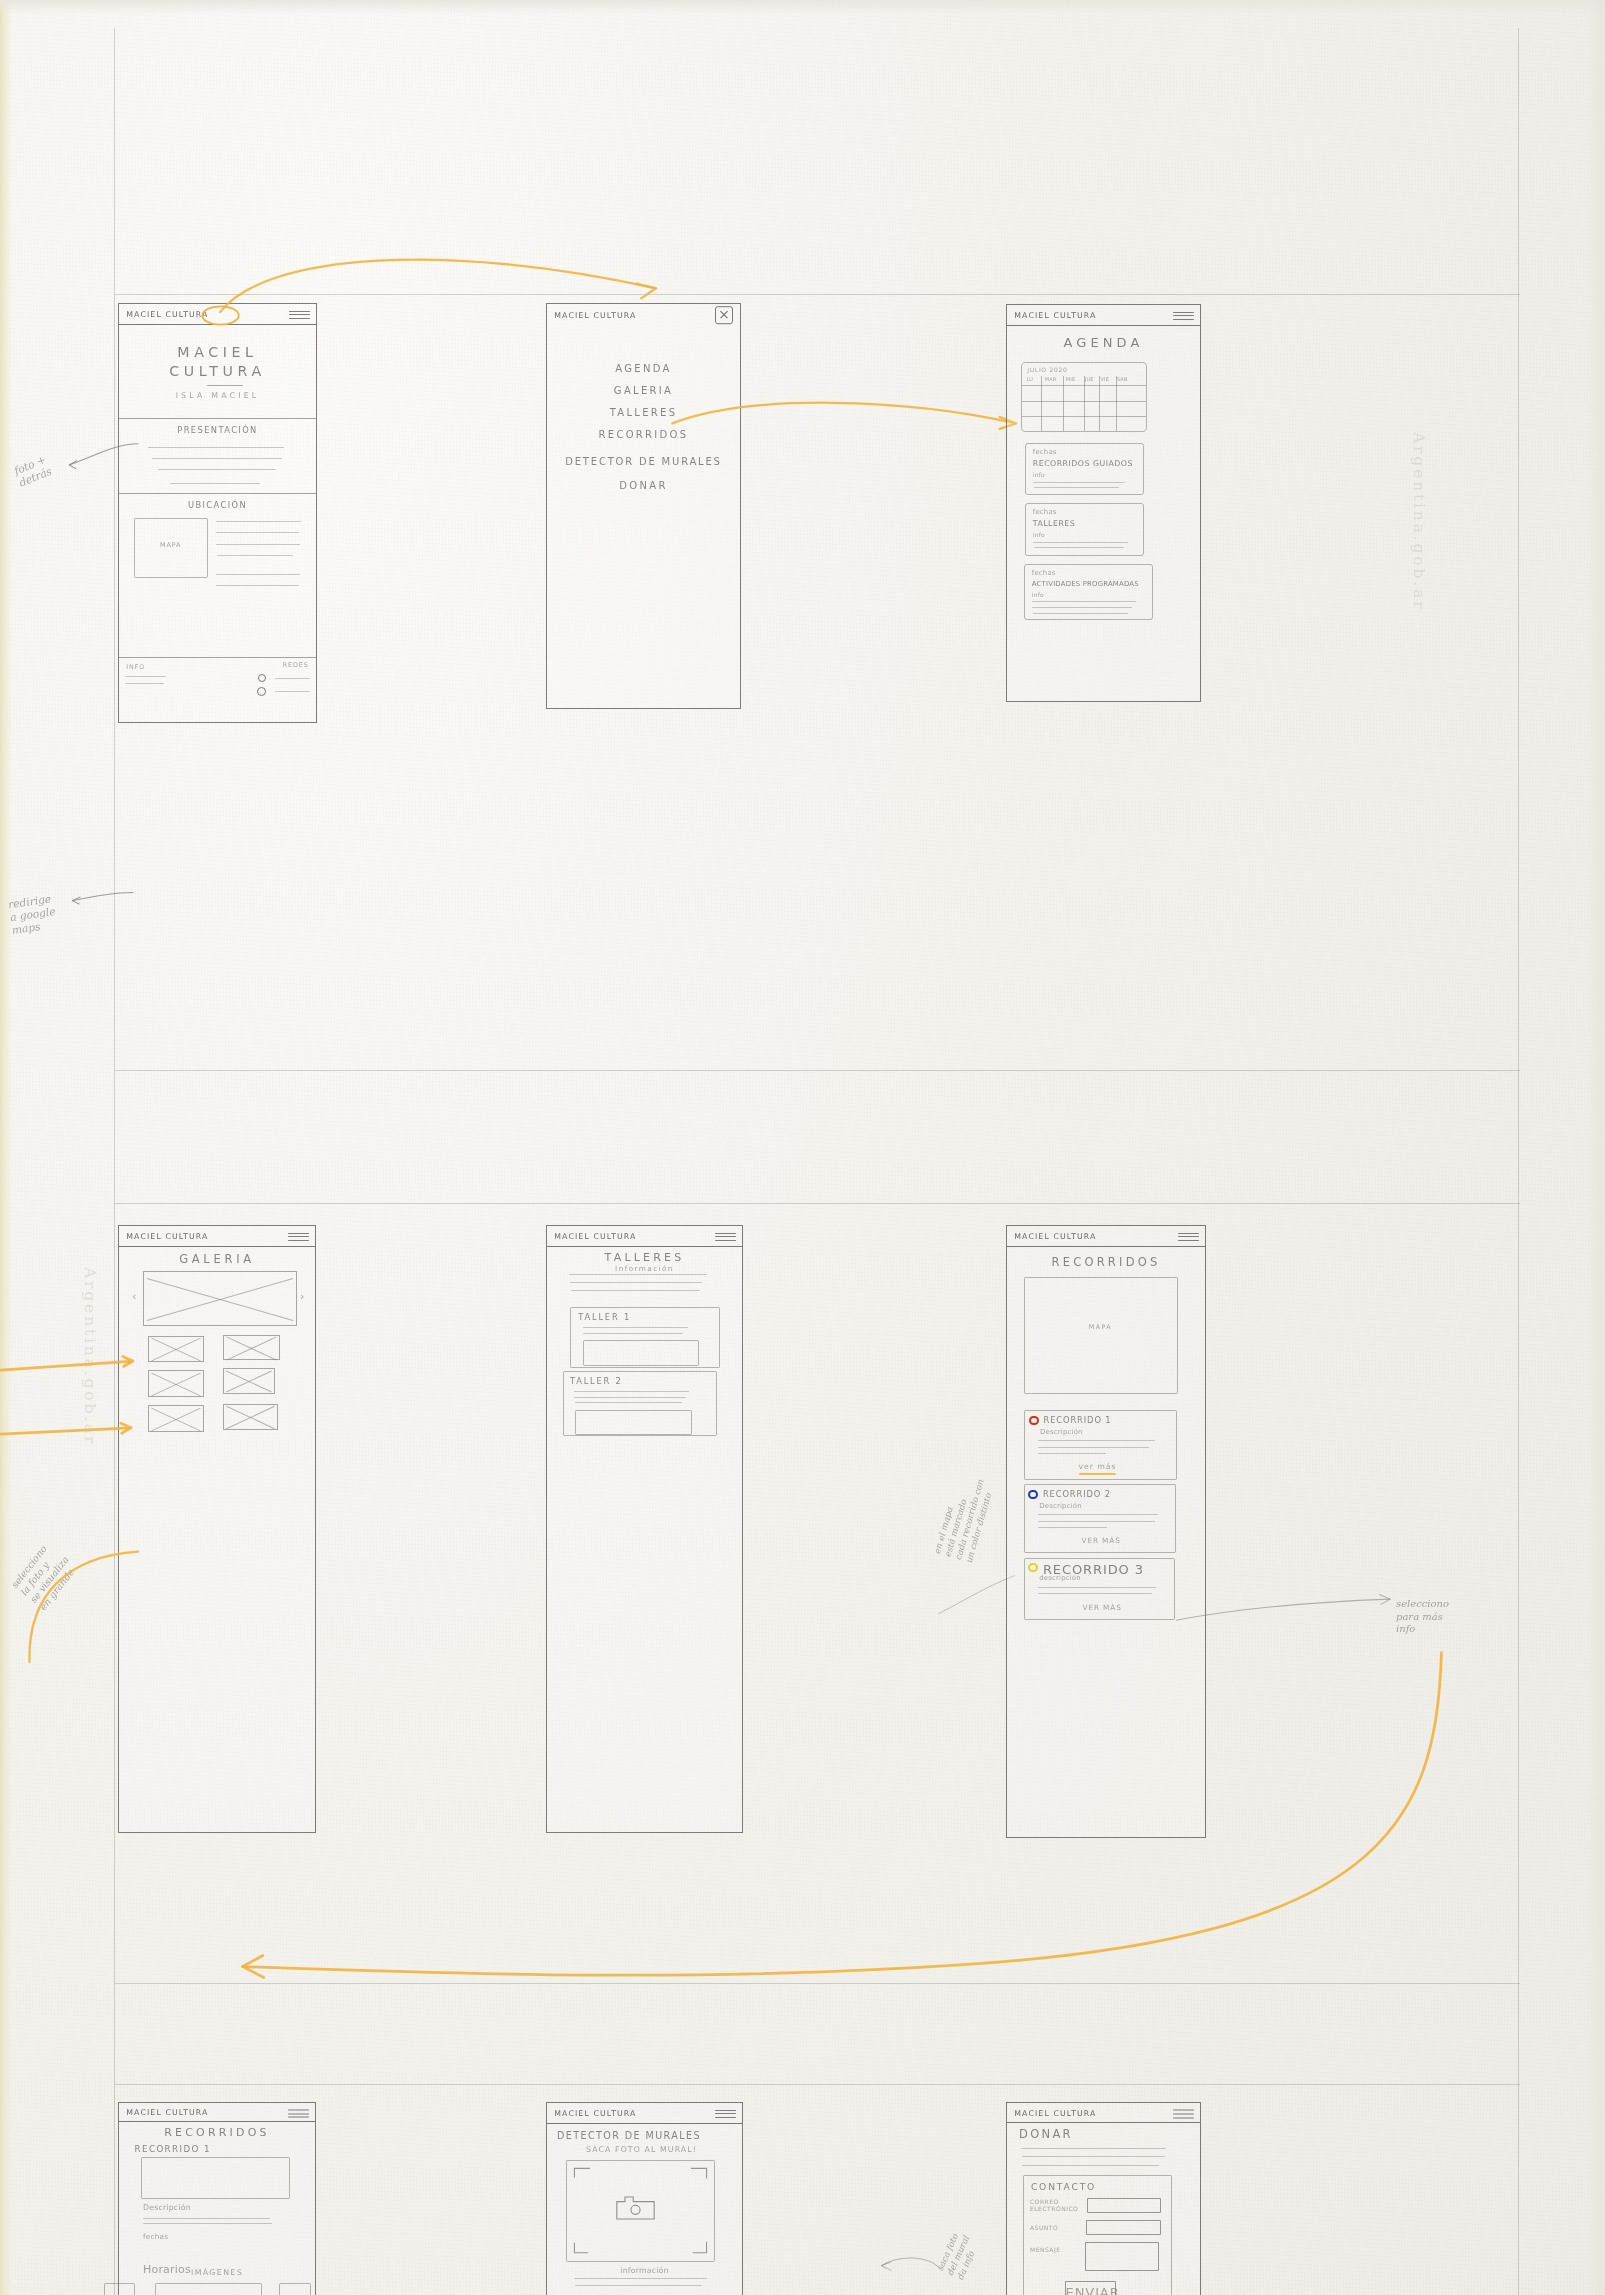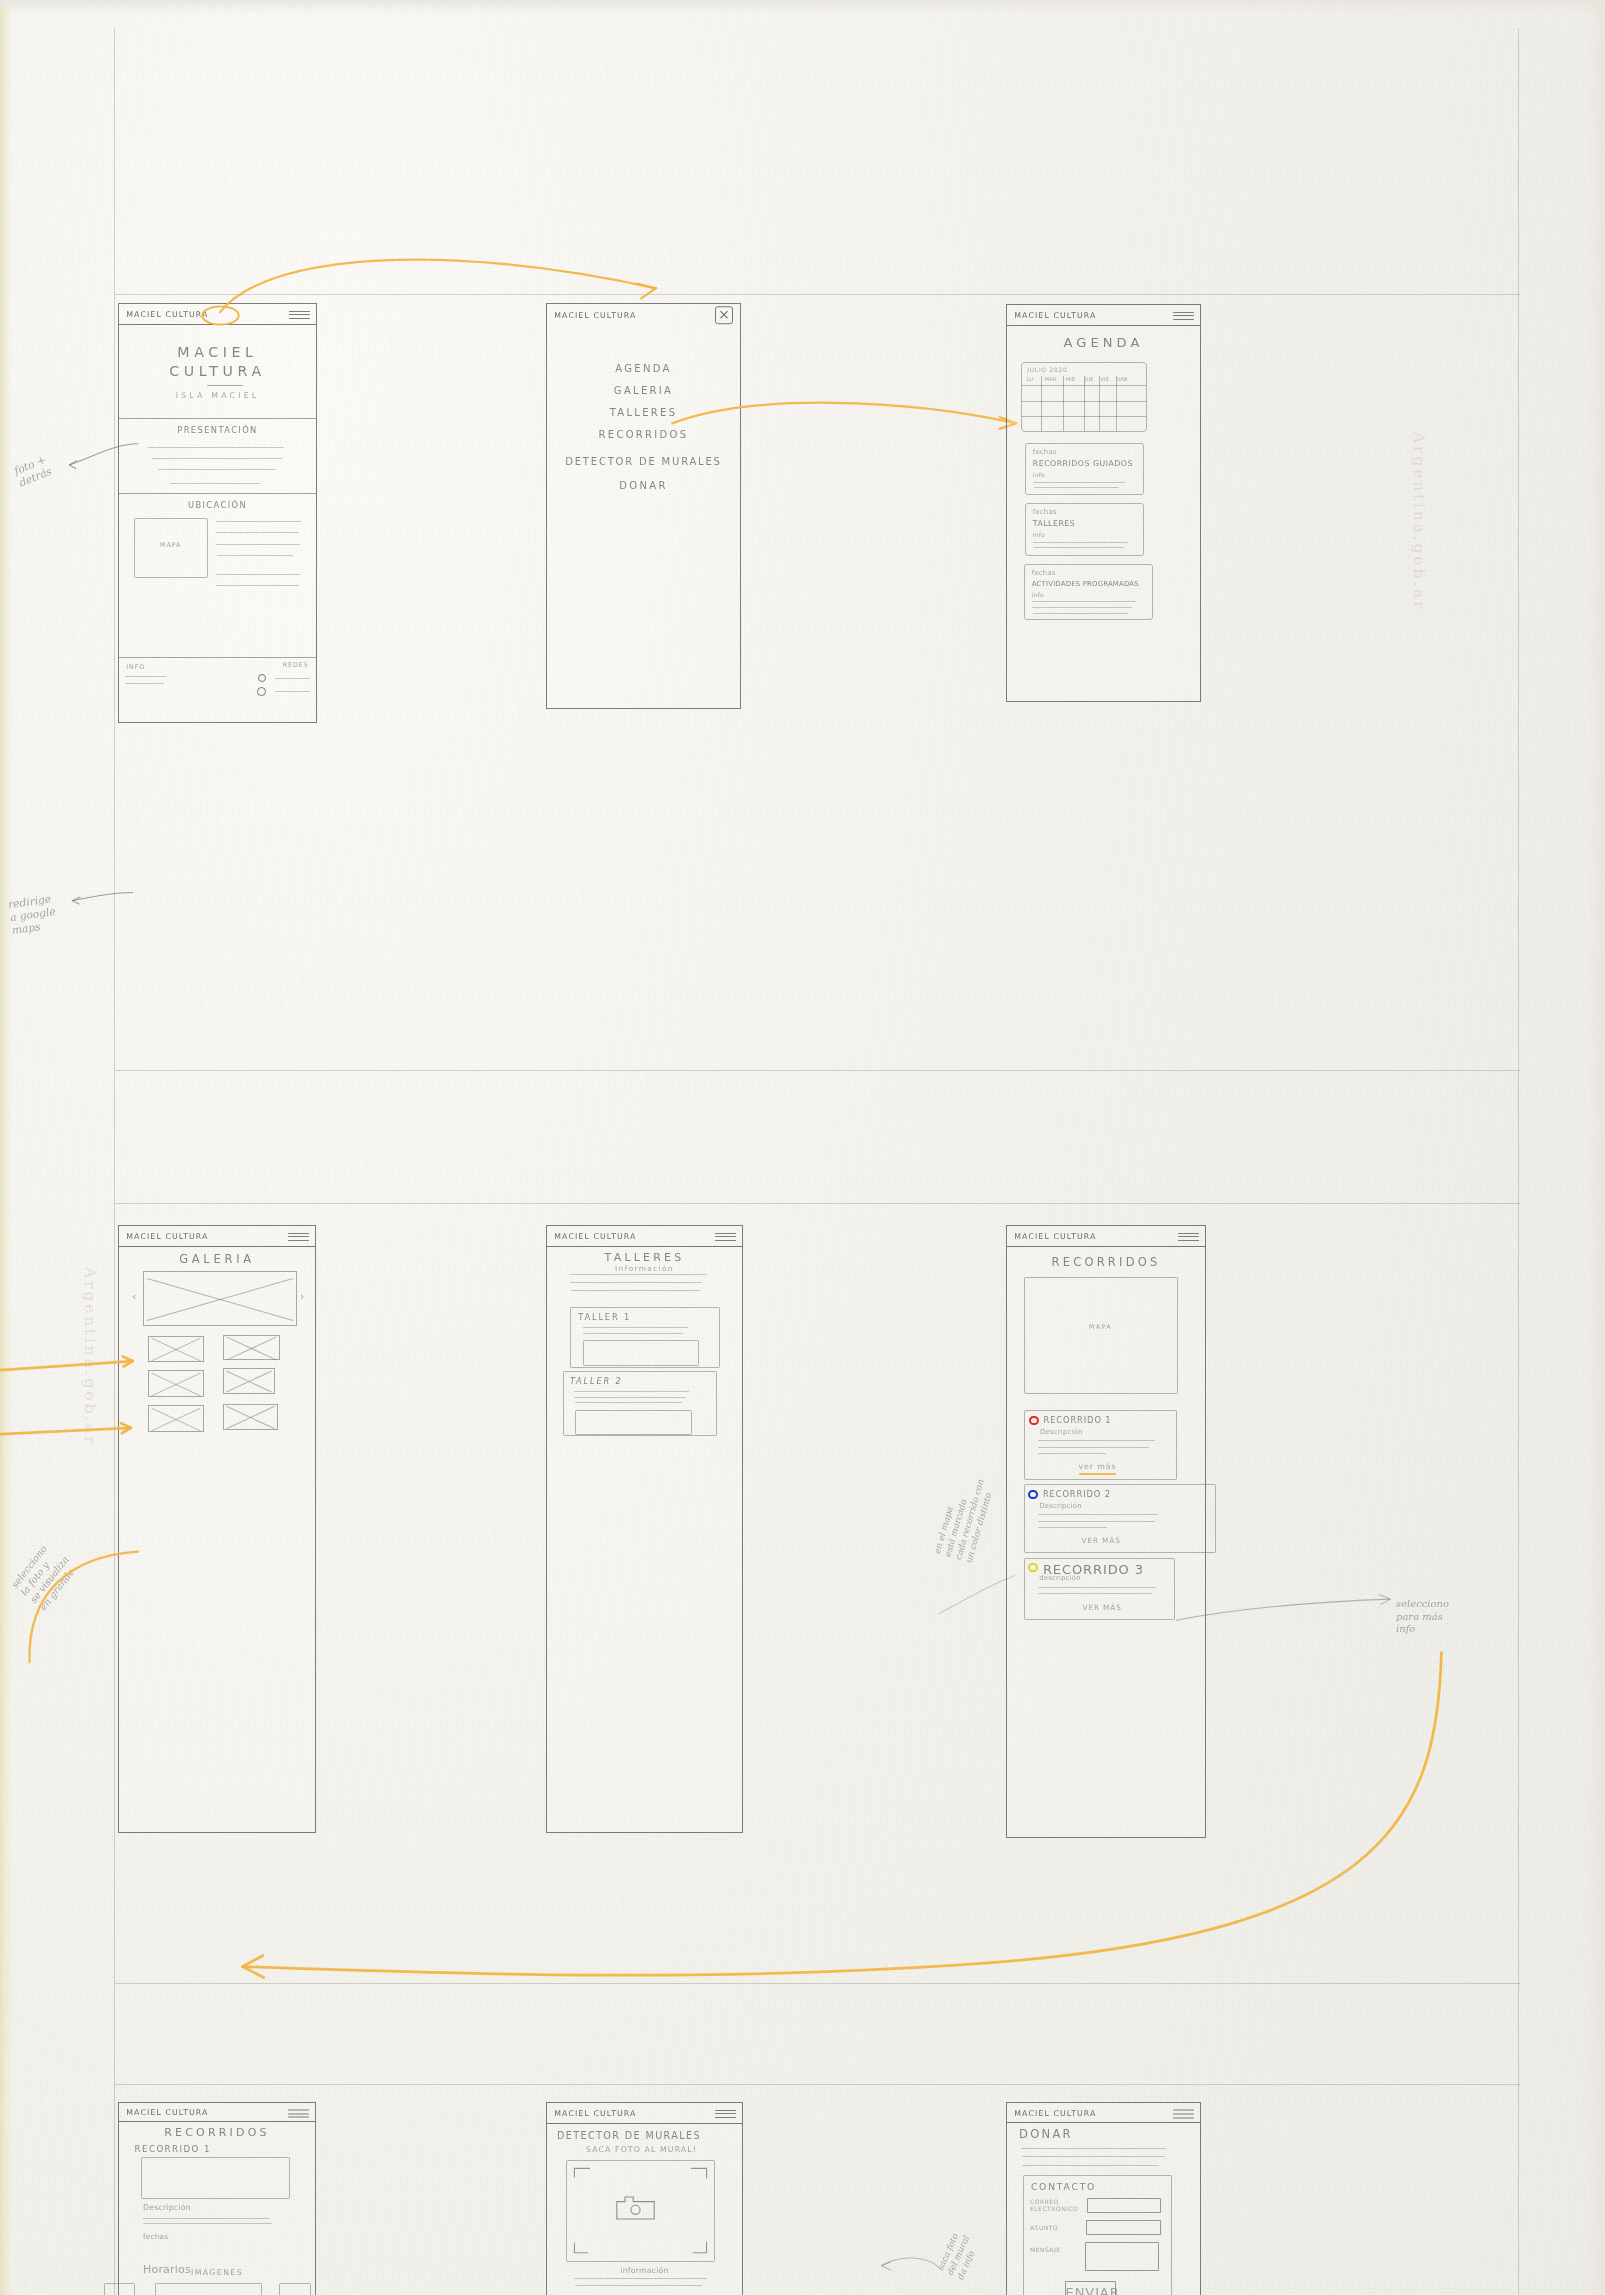--- a/index.html
+++ b/index.html
@@ -290,21 +290,21 @@
   <div class="pl thin" style="left:23px;top:56px;width:132px;"></div>
   <div class="pl thin" style="left:24px;top:64px;width:129px;"></div>
 
   <div class="box soft" style="left:23px;top:81px;width:148px;height:59px;">
     <div class="hand" style="left:7.3px;top:3.7px;font-size:8.3px;letter-spacing:1.8px;">TALLER 1</div>
     <div class="pl thin" style="left:12px;top:19px;width:105px;"></div>
     <div class="pl thin" style="left:12px;top:25px;width:100px;"></div>
     <div class="box soft" style="left:12px;top:32px;width:114px;height:24px;"></div>
   </div>
 
-  <div class="box soft" style="left:15.6px;top:145px;width:152px;height:63px;font-style:italic;">
+  <div class="box soft" style="left:15.6px;top:145px;width:152px;height:63px;">
     <div class="hand" style="left:6.4px;top:3.7px;font-size:8.3px;letter-spacing:1.8px;">TALLER 2</div>
     <div class="pl thin" style="left:10px;top:19px;width:115px;"></div>
     <div class="pl thin" style="left:10px;top:25px;width:112px;"></div>
     <div class="pl thin" style="left:11px;top:30px;width:107px;"></div>
     <div class="box soft" style="left:11px;top:38px;width:115px;height:23px;"></div>
   </div>
 </div>
 
 <div class="note" style="left:932px;top:1552px;font-size:8.7px;transform:rotate(-74deg);transform-origin:left top;">en el mapa
 está marcado
@@ -333,21 +333,21 @@
     <div class="dot" style="left:4.6px;top:4.6px;width:5.5px;height:5.5px;border-color:#e0291f;border-width:2.3px;"></div>
     <div class="hand" style="left:19px;top:3.7px;font-size:8.3px;letter-spacing:0.9px;">RECORRIDO 1</div>
     <div class="hand lt" style="left:15.6px;top:16.5px;font-size:6.9px;letter-spacing:0.2px;">Descripción</div>
     <div class="pl thin" style="left:13.8px;top:29px;width:117px;"></div>
     <div class="pl thin" style="left:13.8px;top:36px;width:111px;"></div>
     <div class="pl thin" style="left:13.8px;top:42px;width:68px;"></div>
     <div class="hand lt" style="left:54px;top:51px;font-size:7.8px;letter-spacing:0.9px;">ver más</div>
     <div class="marker" style="left:54px;top:62px;width:37px;height:2.3px;"></div>
   </div>
 
-  <div class="box soft" style="left:16.5px;top:258px;width:150px;height:67px;padding-left:40px;">
+  <div class="box soft" style="left:16.5px;top:258px;width:150px;height:67px;">
     <div class="dot" style="left:3.7px;top:4.6px;width:5.5px;height:5.5px;border-color:#1d37c8;border-width:2.3px;"></div>
     <div class="hand" style="left:18.4px;top:3.7px;font-size:8.3px;letter-spacing:0.9px;">RECORRIDO 2</div>
     <div class="hand lt" style="left:14.7px;top:16.5px;font-size:6.9px;letter-spacing:0.2px;">Descripción</div>
     <div class="pl thin" style="left:13px;top:29px;width:120px;"></div>
     <div class="pl thin" style="left:13px;top:36px;width:117px;"></div>
     <div class="pl thin" style="left:13px;top:42px;width:69px;"></div>
     <div class="hand lt" style="left:57px;top:51px;font-size:7.3px;letter-spacing:0.9px;">VER MÁS</div>
   </div>
 
   <div class="box soft" style="left:16.5px;top:332px;width:149px;height:60px;">

